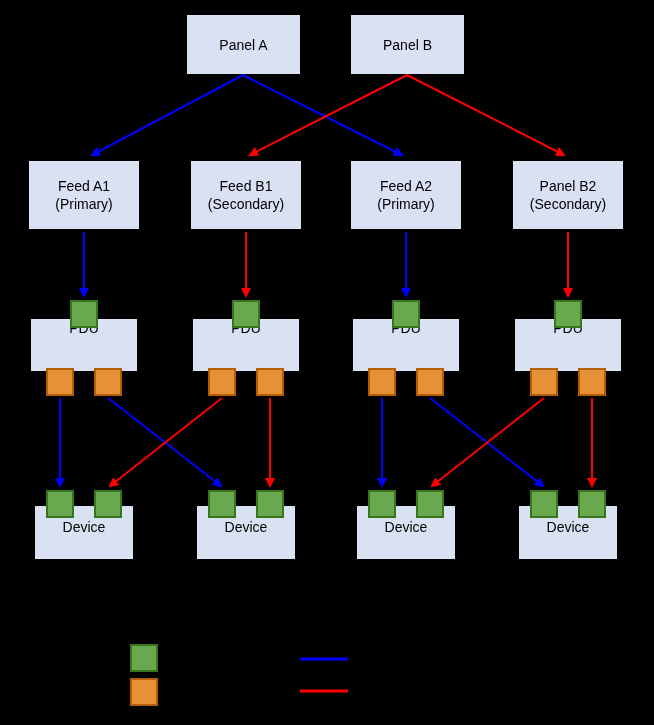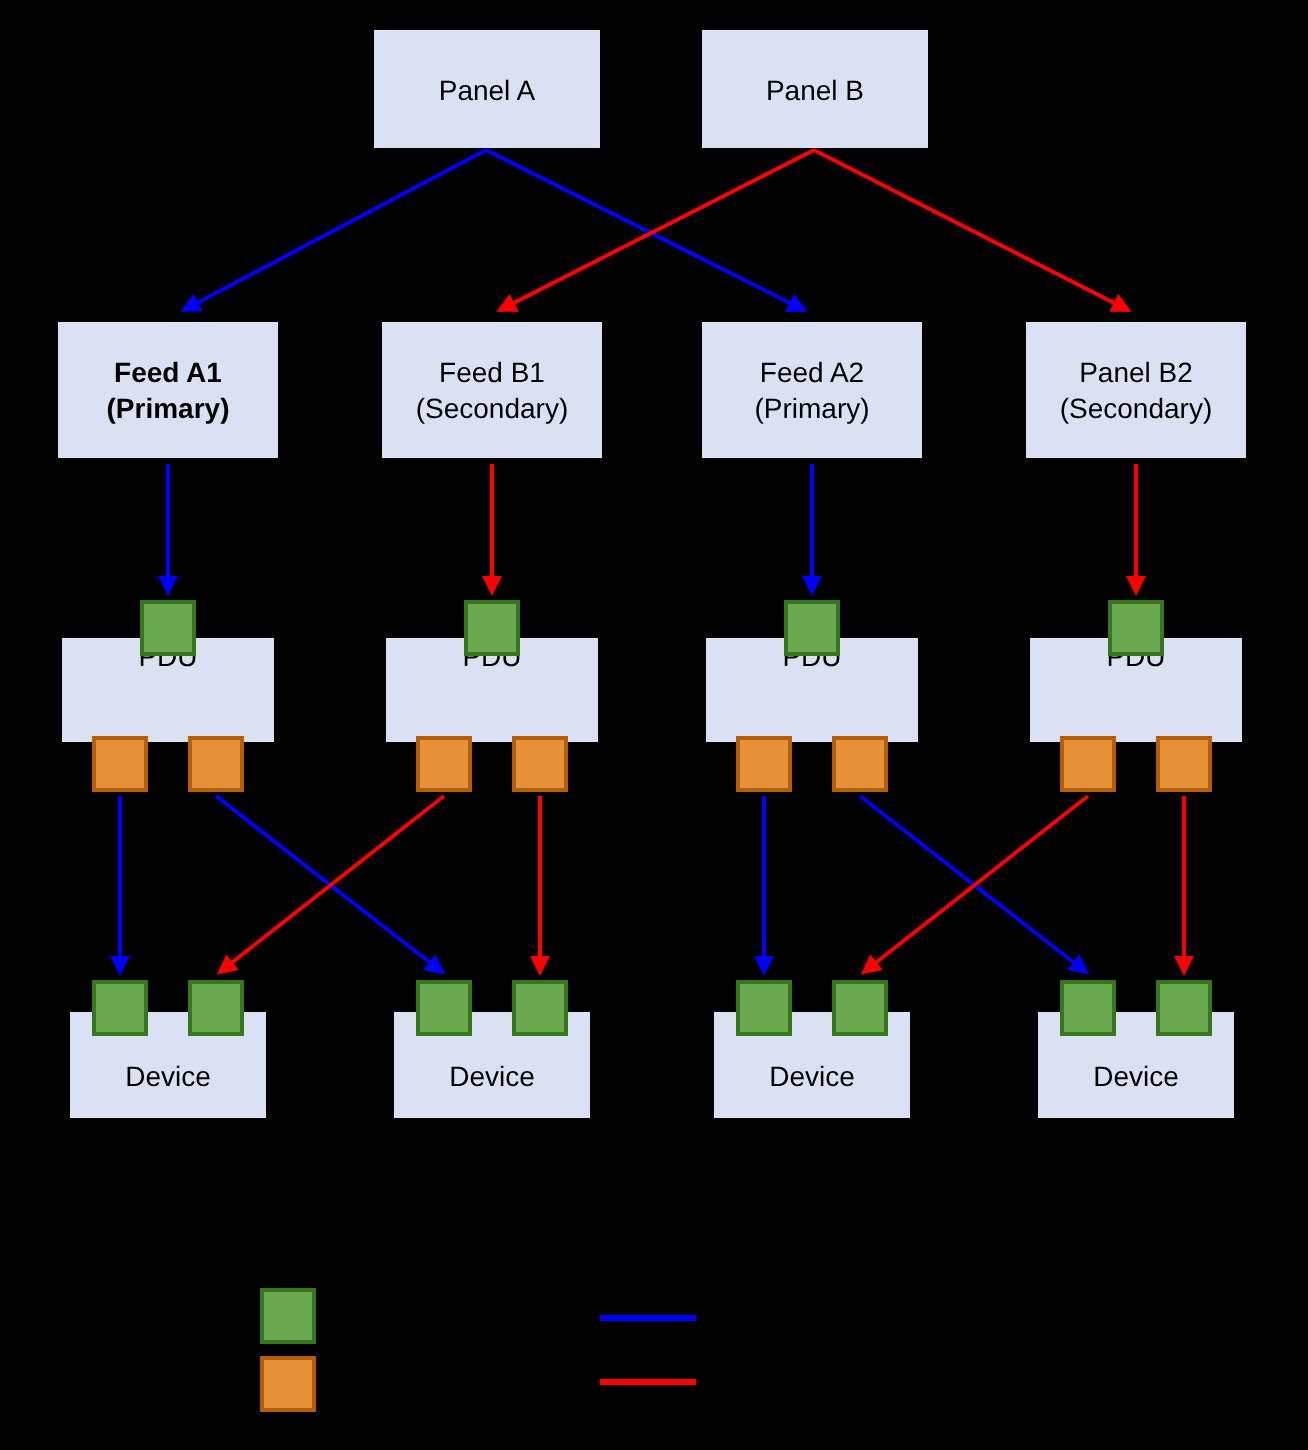--- a/index.html
+++ b/index.html
@@ -15,21 +15,21 @@
     --orange:#e69138; --orange-border:#b45f06;
   }
   .canvas{position:absolute;inset:0;}
   .box{
     position:absolute;box-sizing:border-box;z-index:1;
     background:var(--node-fill);border:1px solid var(--node-border);
     display:flex;flex-direction:column;align-items:center;justify-content:center;
     color:#000;font-size:14px;line-height:18px;text-align:center;
   }
   .box.pdu{justify-content:flex-start;padding-bottom:13px;}
-  .box.device{justify-content:flex-end;padding-bottom:12px;}
+  .box.device{justify-content:center;padding-bottom:12px;}
   .port{
     position:absolute;width:28px;height:28px;box-sizing:border-box;z-index:2;
     border:2px solid;
   }
   .port.in{background:var(--green);border-color:var(--green-border);}
   .port.out{background:var(--orange);border-color:var(--orange-border);}
   .swatch{
     position:absolute;width:28px;height:28px;box-sizing:border-box;z-index:2;
     border:2px solid;
   }
@@ -42,21 +42,21 @@
 
 <div class="canvas">
 
   <div class="box" style="left:186px;top:14px;width:115px;height:61px;">
     <span>Panel A</span>
   </div>
   <div class="box" style="left:350px;top:14px;width:115px;height:61px;">
     <span>Panel B</span>
   </div>
 
-  <div class="box" style="left:28px;top:160px;width:112px;height:70px;font-weight:bold;">
+  <div class="box" style="left:28px;top:160px;width:112px;height:70px;">
     <span>Feed A1</span>
     <span>(Primary)</span>
   </div>
   <div class="box" style="left:190px;top:160px;width:112px;height:70px;">
     <span>Feed B1</span>
     <span>(Secondary)</span>
   </div>
   <div class="box" style="left:350px;top:160px;width:112px;height:70px;text-align:center;">
     <span>Feed A2</span>
     <span>(Primary)</span>

